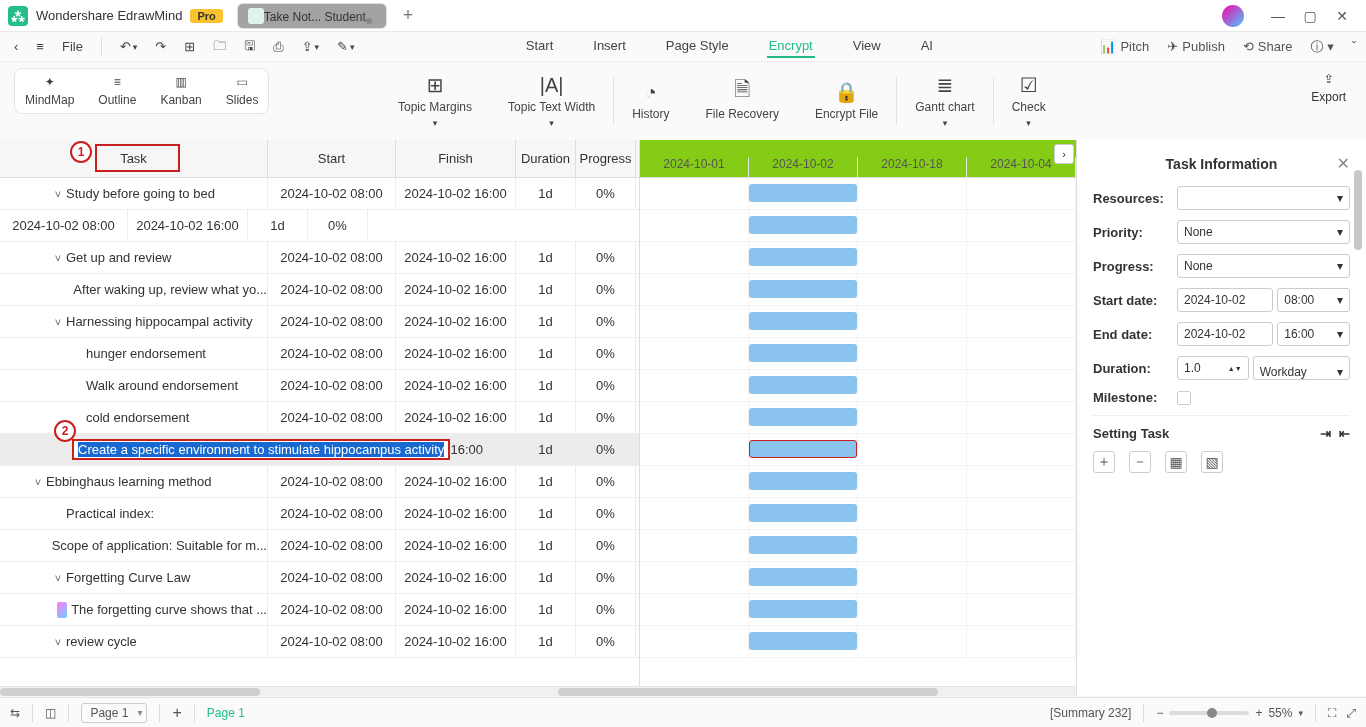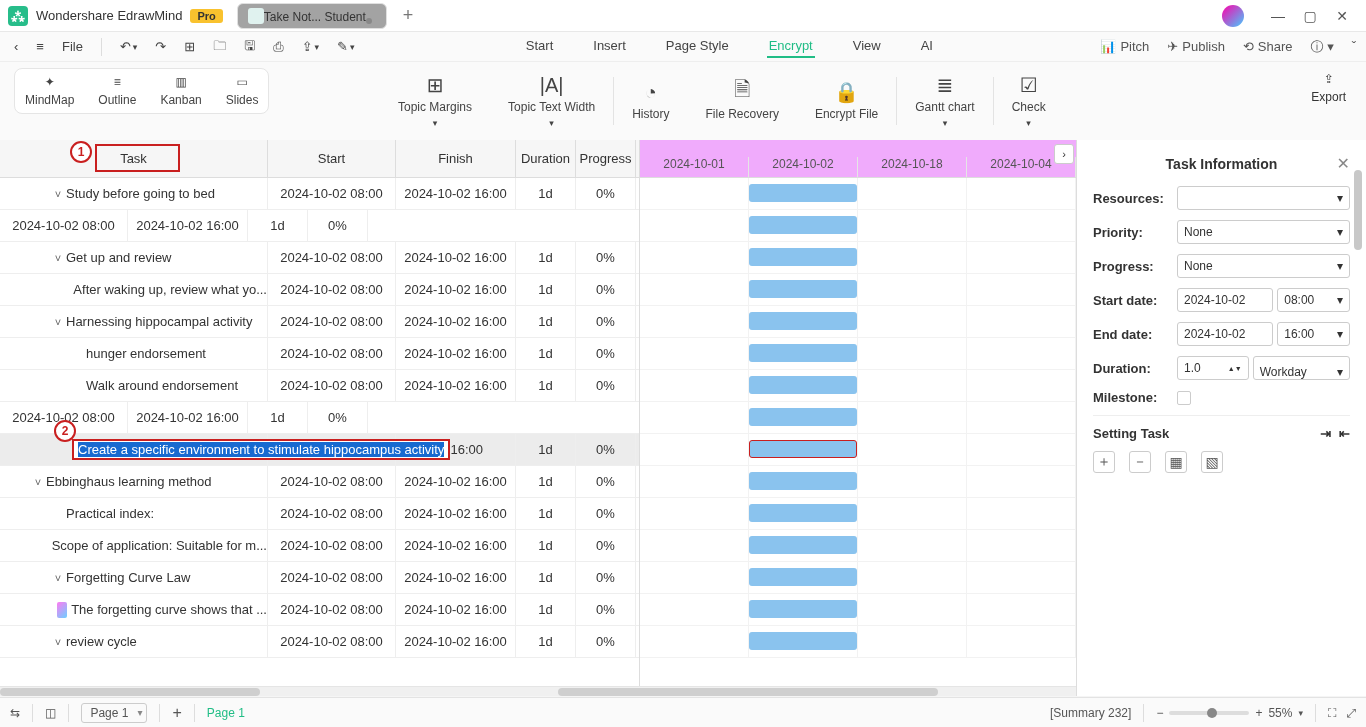--- a/index.html
+++ b/index.html
@@ -55,21 +55,21 @@
 .row .chev{width:16px; display:inline-block; text-align:center; color:#666; font-size:11px;}
 .row.editing{background:#ececec; position:relative;}
 .row.editing .c-task{overflow:visible;}
 .row.editing .badge2{position:absolute; left:54px; top:-14px; width:22px; height:22px; border:2px solid #c91f1f; border-radius:50%; display:flex; align-items:center; justify-content:center; background:#fff; color:#c91f1f; font-weight:bold; font-size:12px; z-index:5;}
 .edit-box{border:2px solid #c91f1f; padding:1px 4px; background:#fff; display:inline-block; margin-left:66px; position:relative;}
 .edit-box .sel{background:#186ad0; color:#fff;}
 .mark{width:16px; height:16px; display:inline-block; background:linear-gradient(135deg,#ff7bf2,#6cd0ff); border-radius:2px; margin-right:4px;}
 
 
 .gantt{flex:1; min-width:0; display:flex; flex-direction:column;}
-.gantt .tophdr{height:38px; background:#f0abfc; border-bottom:1px solid #ddd; display:flex; align-items:flex-end; position:relative;}
+.gantt .tophdr{height:38px; background:#84cc16; border-bottom:1px solid #ddd; display:flex; align-items:flex-end; position:relative;}
 .gantt .tophdr .dcol{flex:1; text-align:center; font-size:12px; color:#555; border-right:1px solid #e5e5e5; padding-bottom:6px;}
 .gantt .nav-r{position:absolute; right:2px; top:4px; width:20px; height:20px; background:#fff; border:1px solid #ccc; border-radius:3px; display:flex; align-items:center; justify-content:center; font-size:11px;}
 .gantt .body{flex:1; position:relative; overflow:hidden;}
 .gantt .grow{height:32px; border-bottom:1px solid #f2f2f2; display:flex;}
 .gantt .grow .gcol{flex:1; border-right:1px solid #f2f2f2; position:relative;}
 .gantt .scrollthumb{position:absolute; right:4px; top:30px; width:8px; height:80px; background:#c8c8c8; border-radius:4px;}
 .bar{position:absolute; left:0; right:0; top:6px; height:18px; background:#8ac3ee; border-radius:3px;}
 .bar.sel{border:1.5px solid #c91f1f;}
 
 
@@ -298,20 +298,25 @@
             <span style="width:64px;display:inline-block;"></span>
             <span class="chev"></span>
             <span>Walk around endorsement</span>
           </div>
     <div class="cell c-start">2024-10-02 08:00</div>
     <div class="cell c-finish">2024-10-02 16:00</div>
     <div class="cell c-dur">1d</div>
     <div class="cell c-prog">0%</div>
         </div>
         <div class="row">
+    <div class="cell c-task">
+            <span style="width:64px;display:inline-block;"></span>
+            <span class="chev"></span>
+            <span>cold endorsement</span>
+          </div>
     <div class="cell c-start">2024-10-02 08:00</div>
     <div class="cell c-finish">2024-10-02 16:00</div>
     <div class="cell c-dur">1d</div>
     <div class="cell c-prog">0%</div>
         </div>
         <div class="row editing">
     <div class="cell c-task">
             <div class="badge2">2</div>
             <span class="edit-box"><span class="sel">Create a specific environment to stimulate hippocampus activity</span></span>
           </div>

